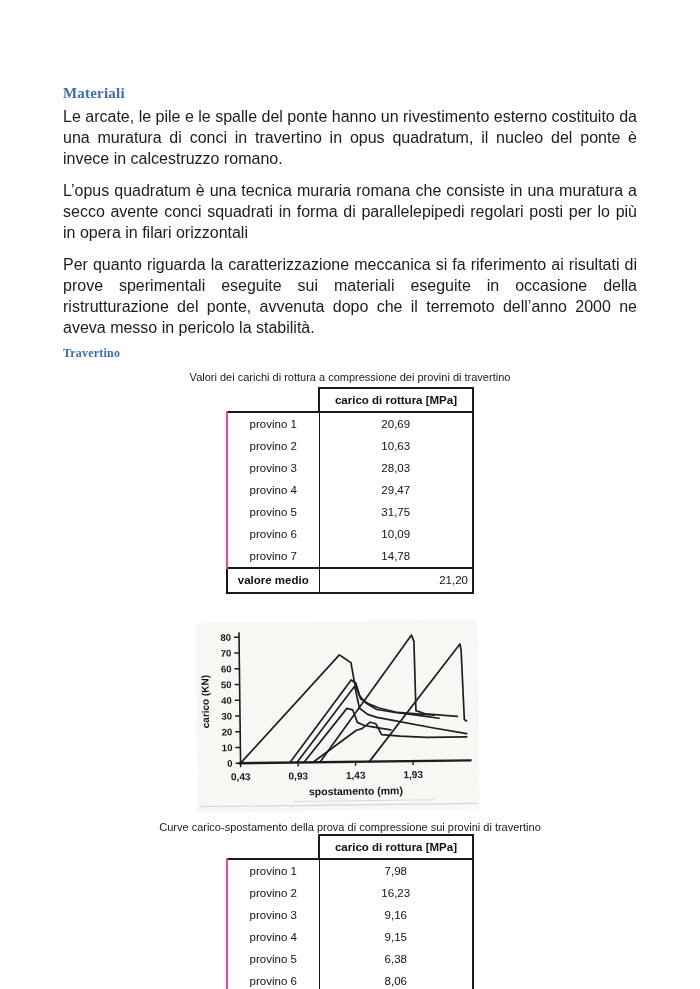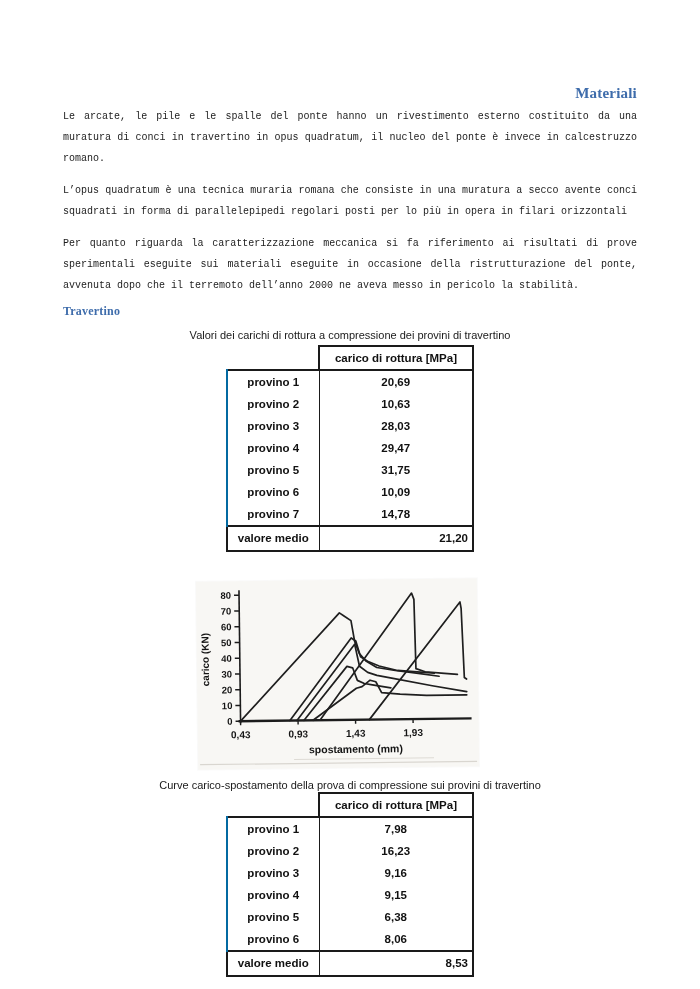--- a/index.html
+++ b/index.html
@@ -12,35 +12,33 @@
     font-family:"Liberation Sans",sans-serif;
     color:#1c1c1c;
     overflow:hidden;
   }
   h1.doc-h1{
     font-family:"Liberation Serif",serif;
     font-size:15px;font-weight:bold;
     color:#3e6cab;
     margin:0 0 3px 0;line-height:19px;
     letter-spacing:.2px;
-    text-align:right;
   }
   h2.doc-h2{
     font-family:"Liberation Serif",serif;
     font-size:12px;font-weight:bold;
     color:#3e6cab;
     margin:2px 0 8px 0;line-height:18px;
     letter-spacing:.2px;
   }
   p.body-par{
-    font-size:10px;line-height:21px;
+    font-size:16px;line-height:21px;
     text-align:justify;
     margin:0 0 11px 0;
     color:#1c1c1c;
-    font-family:Liberation Mono, monospace;
   }
   p.body-par.last{margin-bottom:6px;}
   .caption{
     font-family:Liberation Sans, sans-serif;
     font-size:11px;line-height:14px;
     text-align:center;
     color:#1a1a1a;
     margin:0 0 3px 0;
   }
   .caption.below{margin-top:10px;margin-bottom:0;}
@@ -59,22 +57,22 @@
     text-align:center;
     overflow:hidden;white-space:nowrap;
   }
   col.c-label{width:92px;}
   col.c-value{width:154px;}
   th.blank{border:none;background:#fff;}
   th.hdr{
     border:2px solid #1a1a1a;
     font-weight:bold;height:18px;line-height:18px;
   }
-  table.data tbody td.lbl{font-weight:bold;border-left:2px solid #0369a1;}
-  table.data tbody td.val{border-left:1px solid #1a1a1a;border-right:2px solid #1a1a1a;font-weight:bold;}
+  table.data tbody td.lbl{font-weight:normal;border-left:2px solid #ec4899;}
+  table.data tbody td.val{border-left:1px solid #1a1a1a;border-right:2px solid #1a1a1a;}
   table.data tbody tr:first-child td{border-top:2px solid #1a1a1a;}
   table.data tr.foot td{border-top:2px solid #1a1a1a;border-bottom:2px solid #1a1a1a;height:17px;line-height:17px;}
   table.data tr.foot td.lbl{font-weight:bold;border-left:2px solid #1a1a1a;}
   table.data tr.foot td.val{border-left:1px solid #1a1a1a;border-right:2px solid #1a1a1a;text-align:right;}
   figure.chart{
     margin:28px 0 0 134px;
     width:281px;height:188px;
     background:#f8f7f4;
     transform:rotate(-0.7deg);
     box-shadow:0 0 0 1px rgba(0,0,0,0.02);

